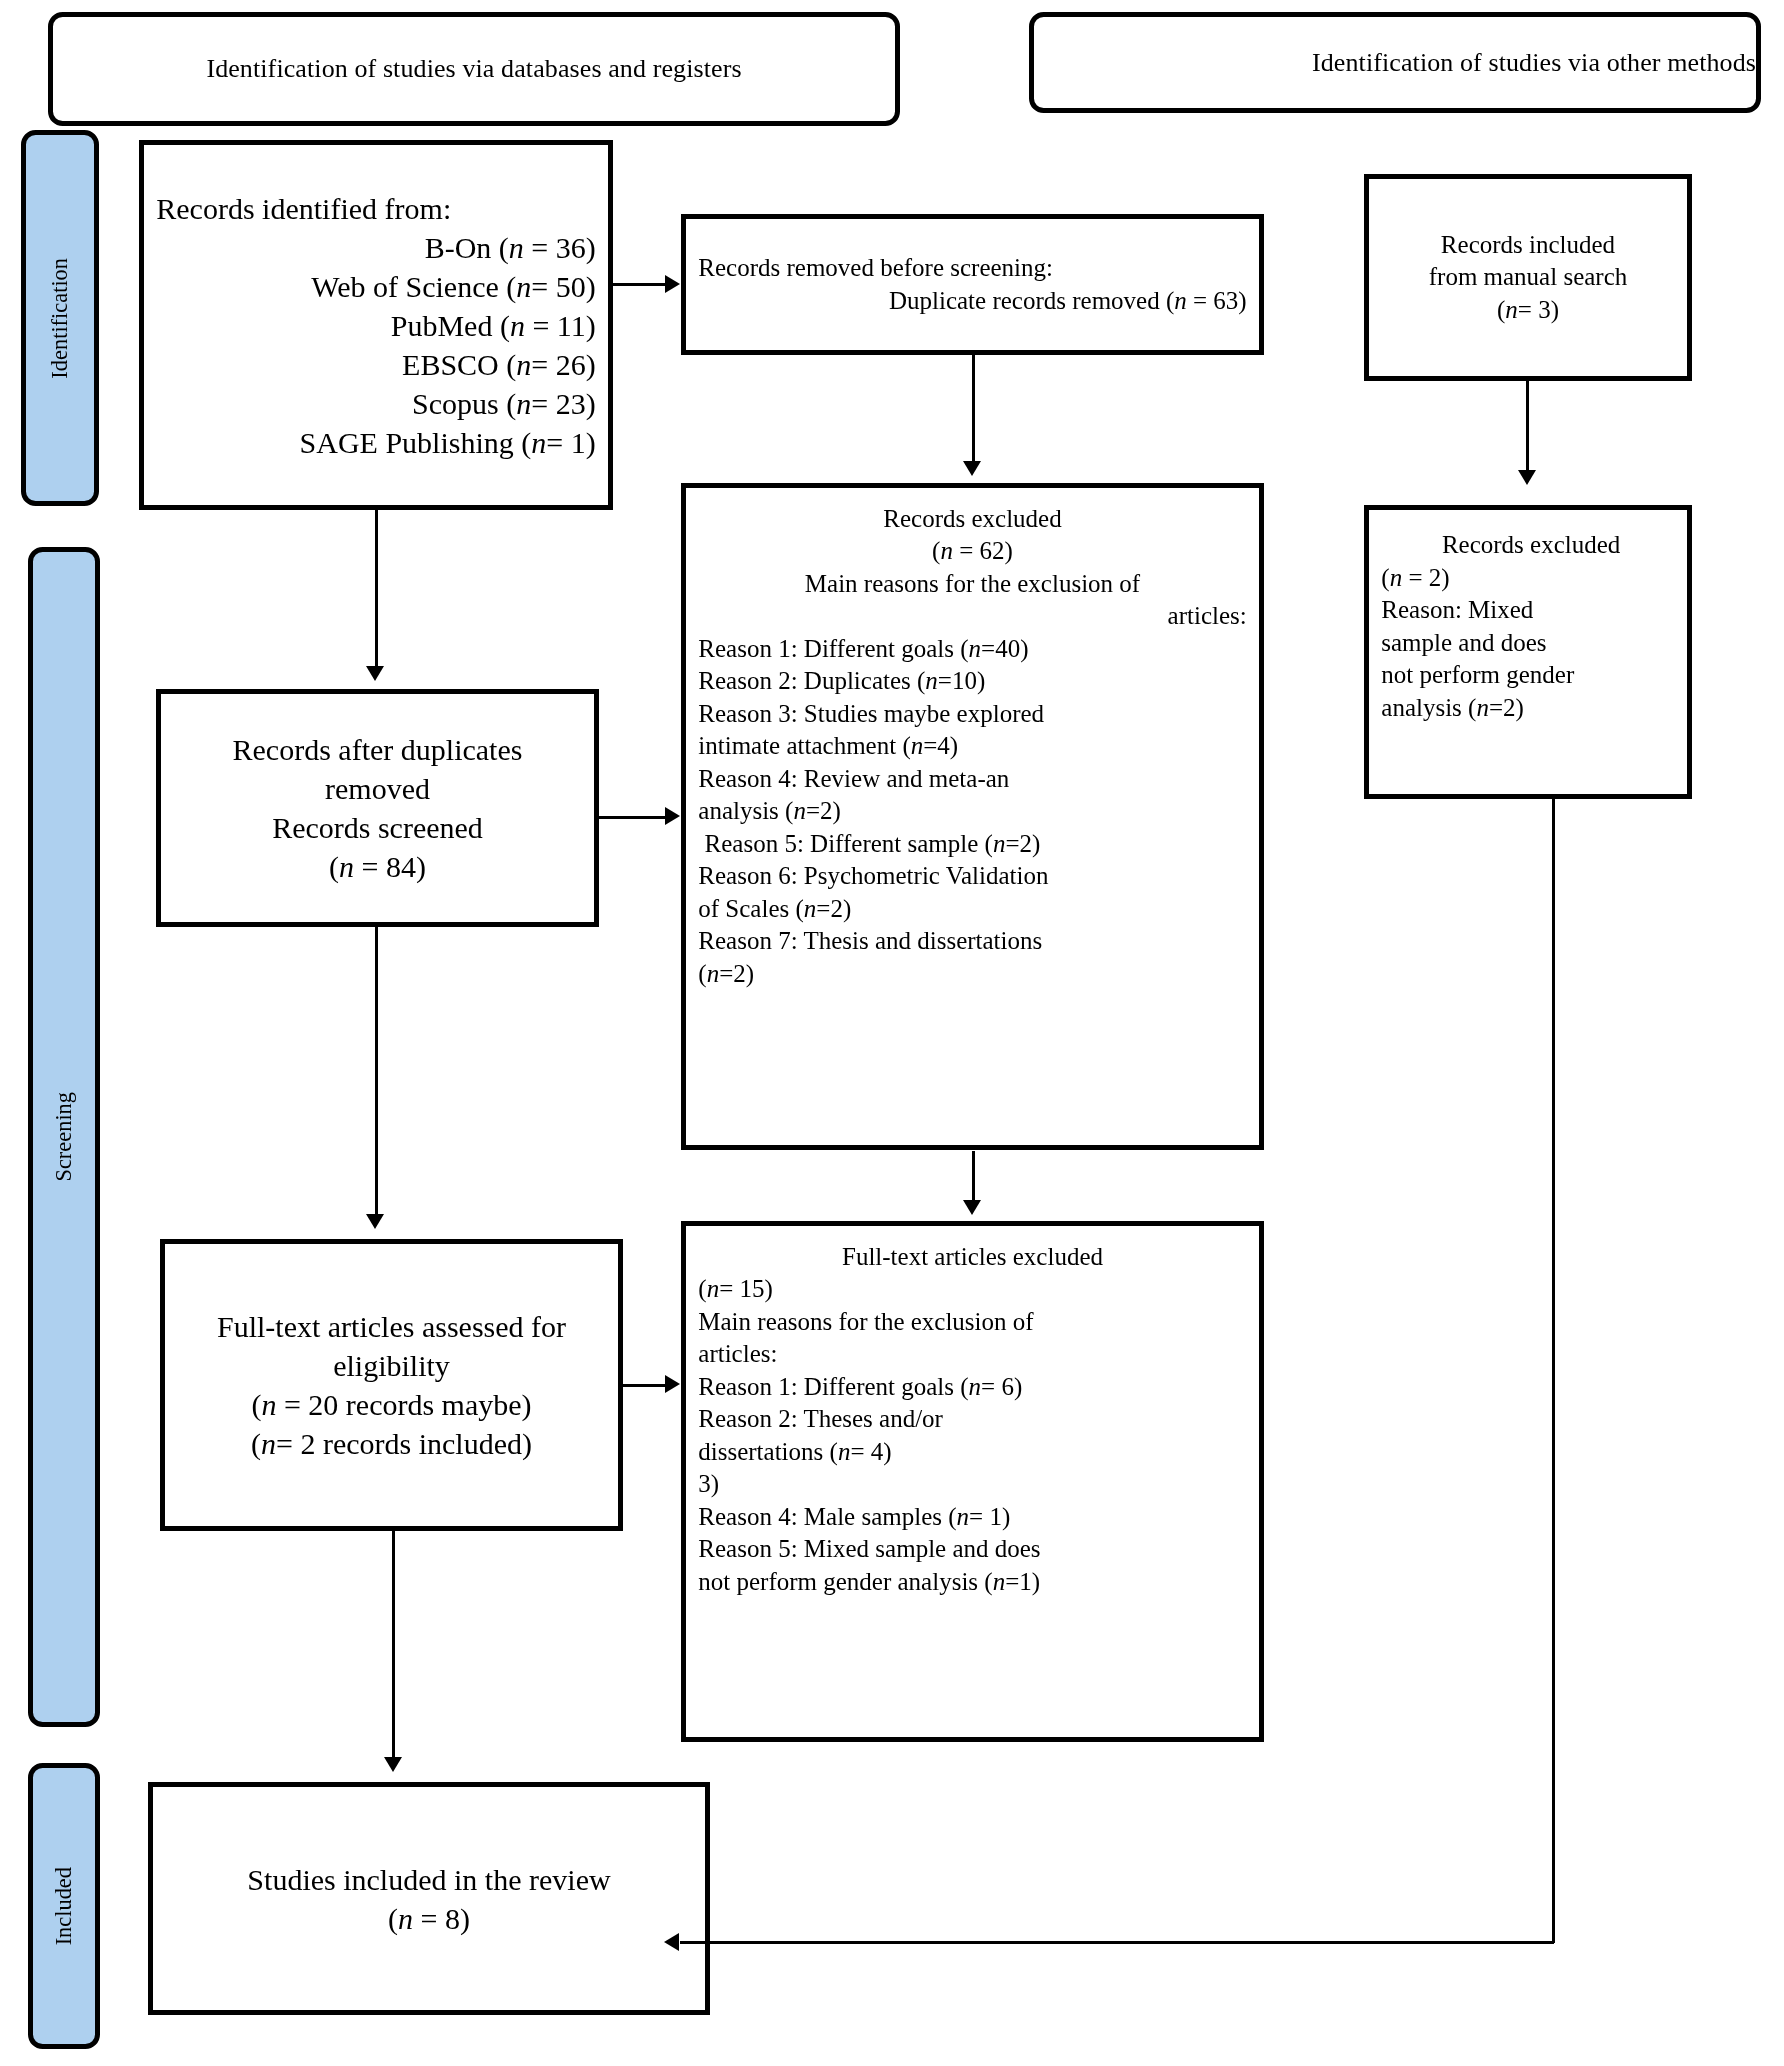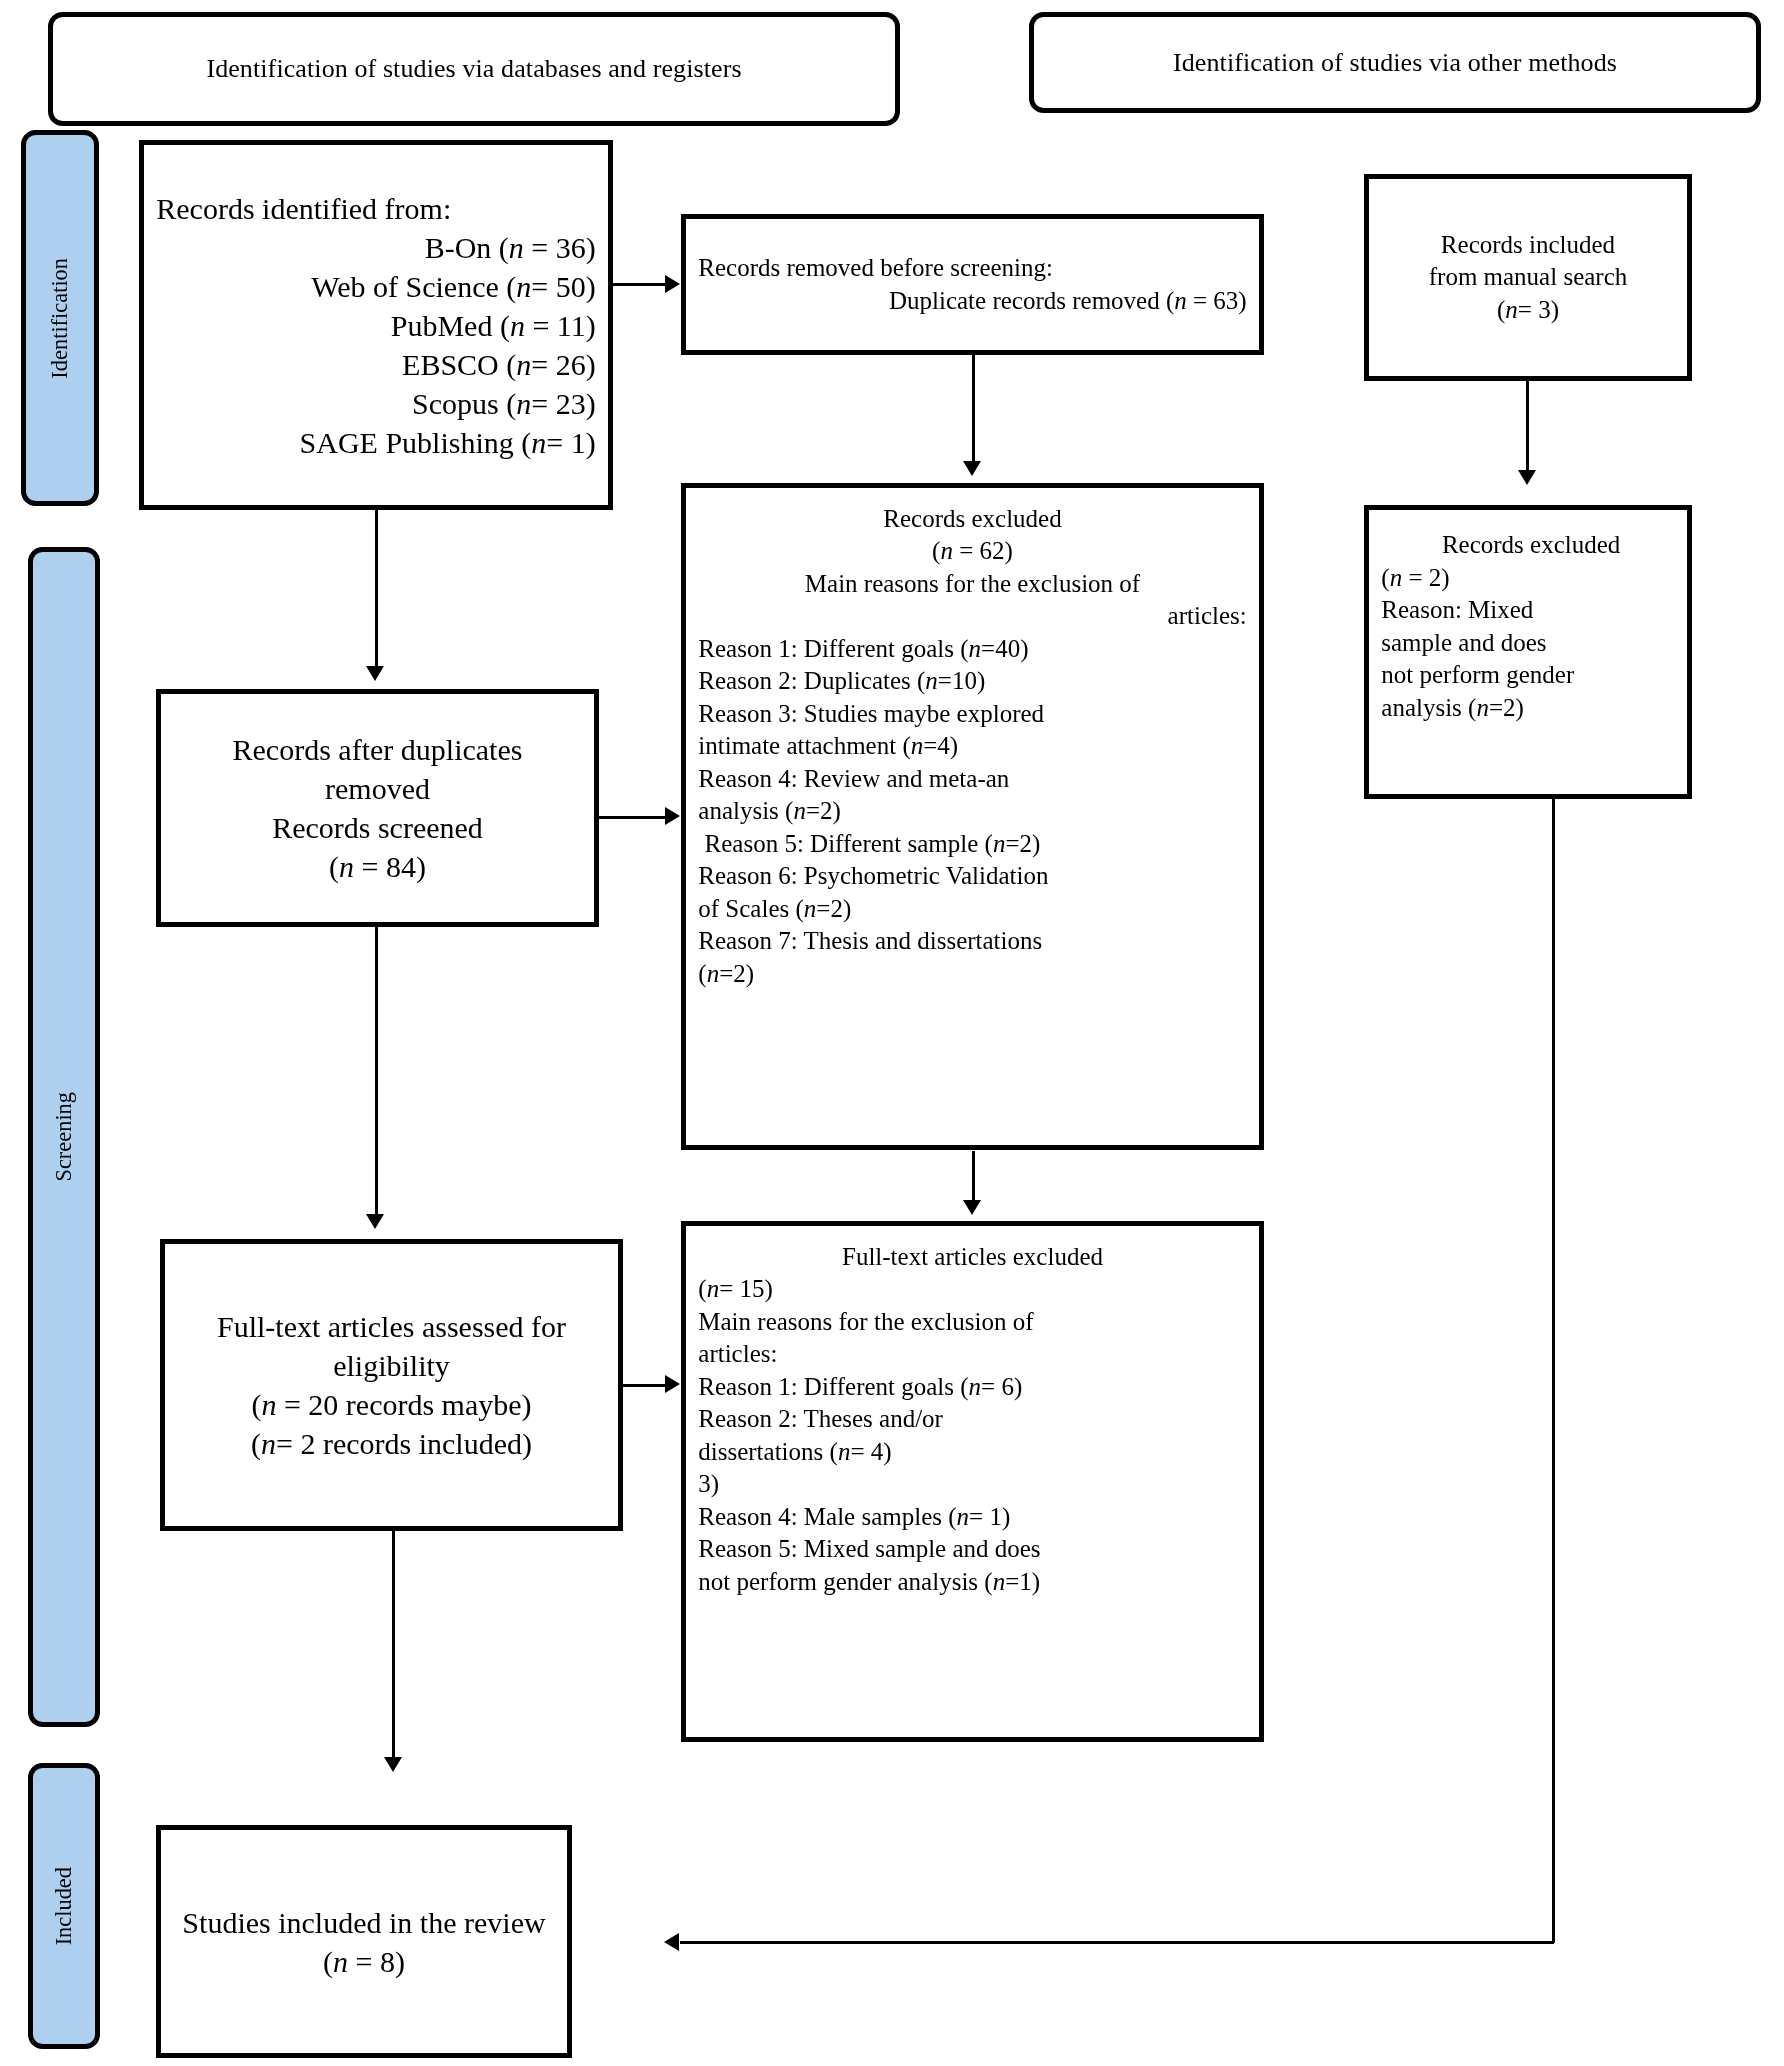--- a/index.html
+++ b/index.html
@@ -73,21 +73,21 @@
 </style>
 </head>
 <body>
 
 <div id="root">
 
   <div class="hdr" style="left:48px;top:12.3px;width:852px;height:114px;">
     <span>Identification of studies via databases and registers</span>
   </div>
 
-  <div class="hdr" style="left:1029px;top:12.3px;width:732px;height:101px;">
+  <div class="hdr" style="left:1029px;top:12.3px;width:732px;height:101px;justify-content:flex-end;">
     <span>Identification of studies via other methods</span>
   </div>
 
   <div class="stage" style="left:21px;top:130px;width:78px;height:376px;">
     <span>Identification</span>
   </div>
 
   <div class="stage" style="left:28px;top:547px;width:72px;height:1180px;">
     <span>Screening</span>
   </div>
@@ -181,21 +181,21 @@
       <span class="ln l t44">Reason 1: Different goals (<i>n</i>= 6)</span>
       <span class="ln l t44">Reason 2: Theses and/or</span>
       <span class="ln l t44">dissertations (<i>n</i>= 4)</span>
       <span class="ln l t44">3)</span>
       <span class="ln l t44">Reason 4: Male samples (<i>n</i>= 1)</span>
       <span class="ln l t44">Reason 5: Mixed sample and does</span>
       <span class="ln l t44">not perform gender analysis (<i>n</i>=1)</span>
     </div>
   </div>
 
-  <div class="box" style="left:156px;top:1782px;width:416px;height:233px;margin-top:43px;">
+  <div class="box" style="left:148px;top:1782px;width:562px;height:233px;">
     <div class="pad">
       <span class="ln c t46">Studies included in the review</span>
       <span class="ln c t46">(<i>n</i> = 8)</span>
     </div>
   </div>
 
   <div class="hline" style="left:613px;top:283px;width:53px;"></div>
   <div class="arr arr-r" style="left:665px;top:275px;"></div>
 
   <div class="vline" style="left:972px;top:355px;width:2.8px;height:107px;"></div>

